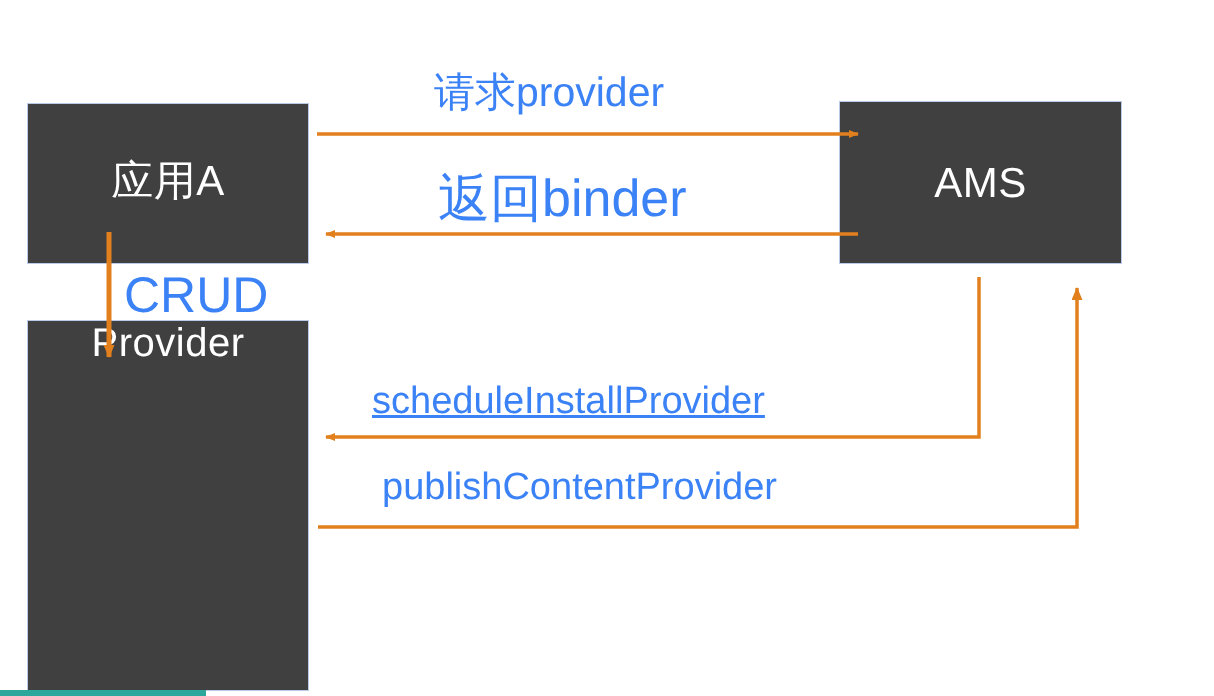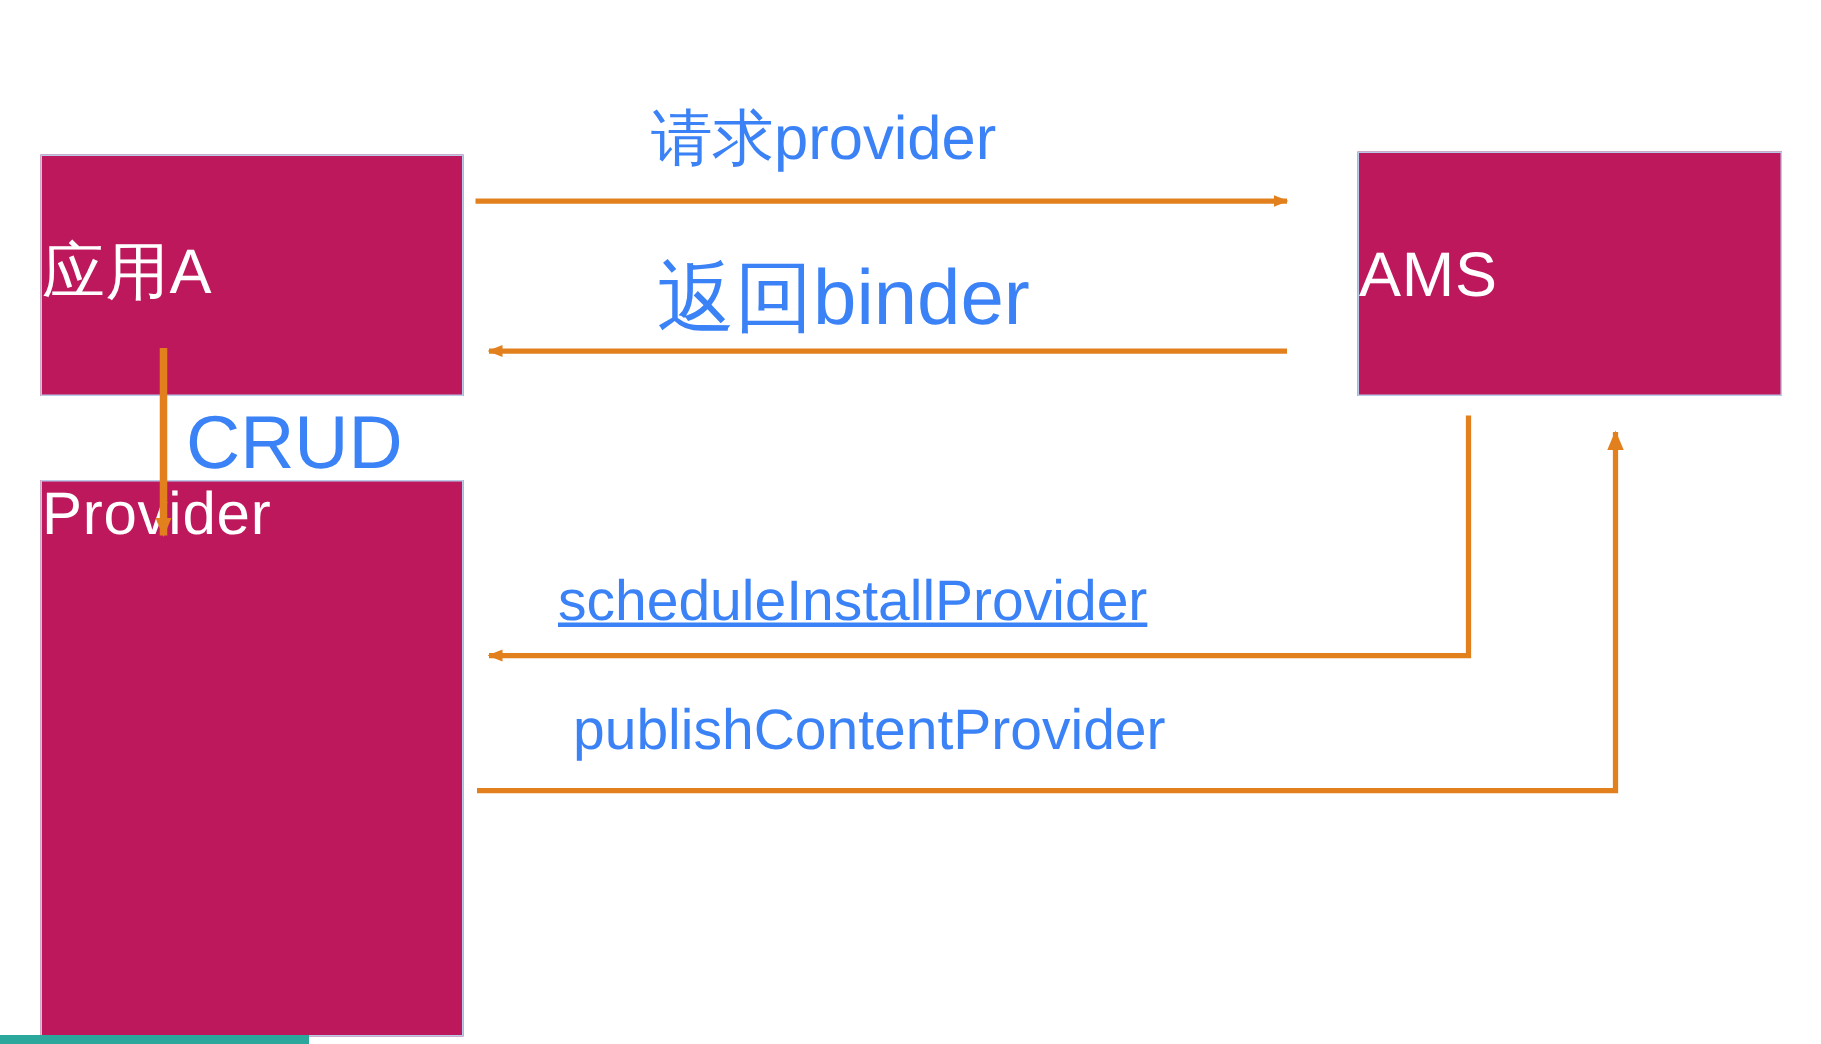--- a/index.html
+++ b/index.html
@@ -16,24 +16,25 @@
     width: 1214px;
     height: 696px;
     background: #ffffff;
     overflow: hidden;
   }
 
   
   .node-box {
     position: absolute;
     box-sizing: border-box;
-    background: #be185d;
+    background: #404040;
     border: 1px solid #b9cbe8;
     display: flex;
     align-items: center;
+    justify-content: center;
     color: #ffffff;
     font-weight: 400;
     letter-spacing: 0.5px;
     text-rendering: geometricPrecision;
   }
 
   #box-app-a {
     left: 27px;
     top: 103px;
     width: 282px;
@@ -50,21 +51,21 @@
     top: 320px;
     width: 282px;
     height: 371px;
     font-size: 40px;
     align-items: flex-start;
   }
   #box-provider .node-label {
   }
 
   #box-ams {
-    left: 905px;
+    left: 839px;
     top: 101px;
     width: 283px;
     height: 163px;
     font-size: 42px;
   }
 
   .node-label {
     pointer-events: none;
     white-space: nowrap;
   }

